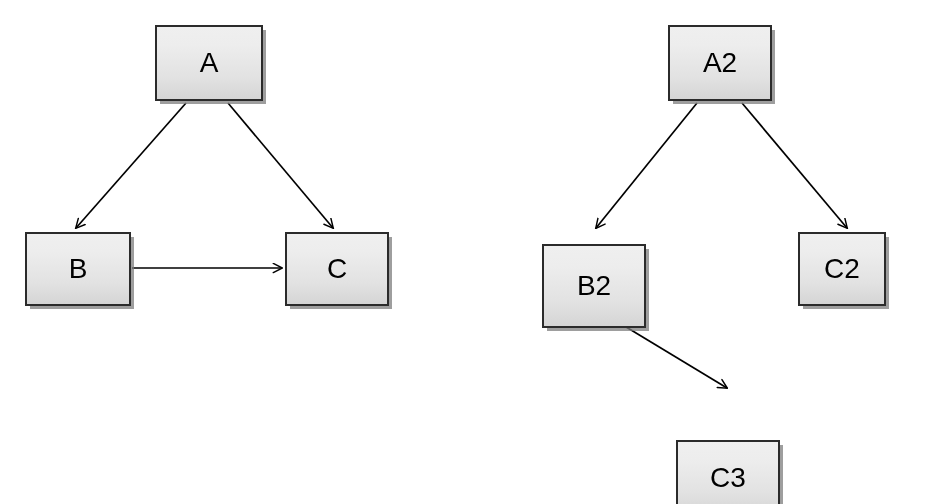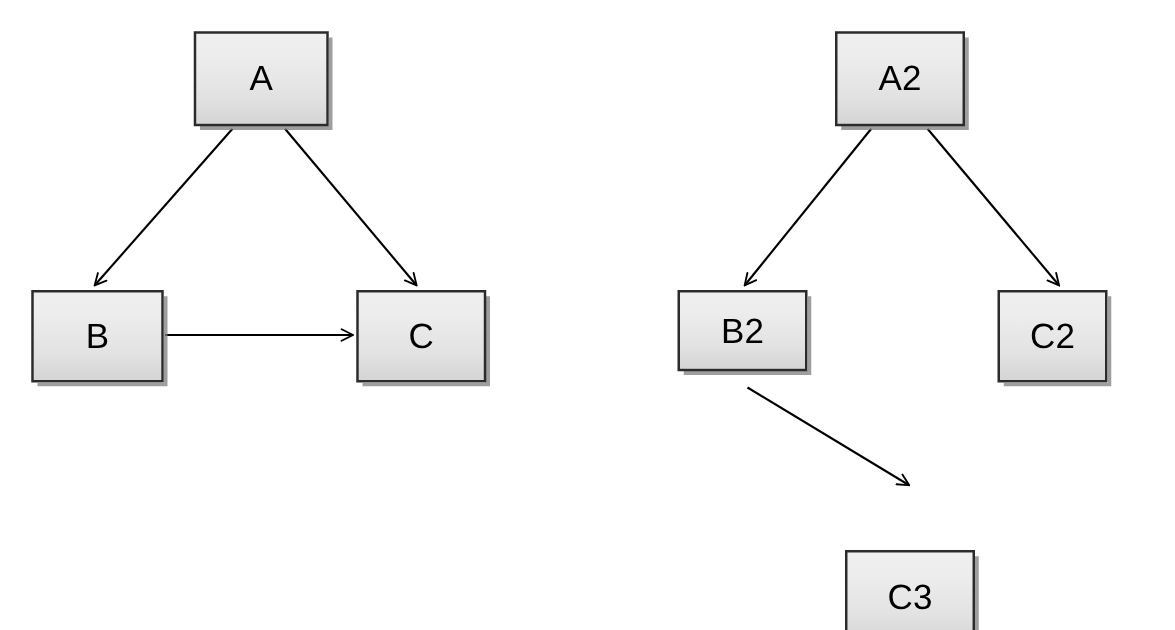--- a/index.html
+++ b/index.html
@@ -74,21 +74,21 @@
       </div>
       <div class="node" style="left: 25px; top: 232px; width: 106px; height: 74px;">
         <span class="node-label">B</span>
       </div>
       <div class="node" style="left: 285px; top: 232px; width: 104px; height: 74px;">
         <span class="node-label">C</span>
       </div>
       <div class="node" style="left: 668px; top: 25px; width: 104px; height: 76px;">
         <span class="node-label">A2</span>
       </div>
-      <div class="node" style="left: 542px; top: 232px; width: 104px; height: 65px;">
+      <div class="node" style="left: 542px; top: 244px; width: 104px; height: 84px;">
         <span class="node-label">B2</span>
       </div>
       <div class="node" style="left: 798px; top: 232px; width: 88px; height: 74px;">
         <span class="node-label">C2</span>
       </div>
       <div class="node" style="left: 676px; top: 392px; width: 104px; height: 76px; margin-top: 48px;">
         <span class="node-label">C3</span>
       </div>
     </div>
 

